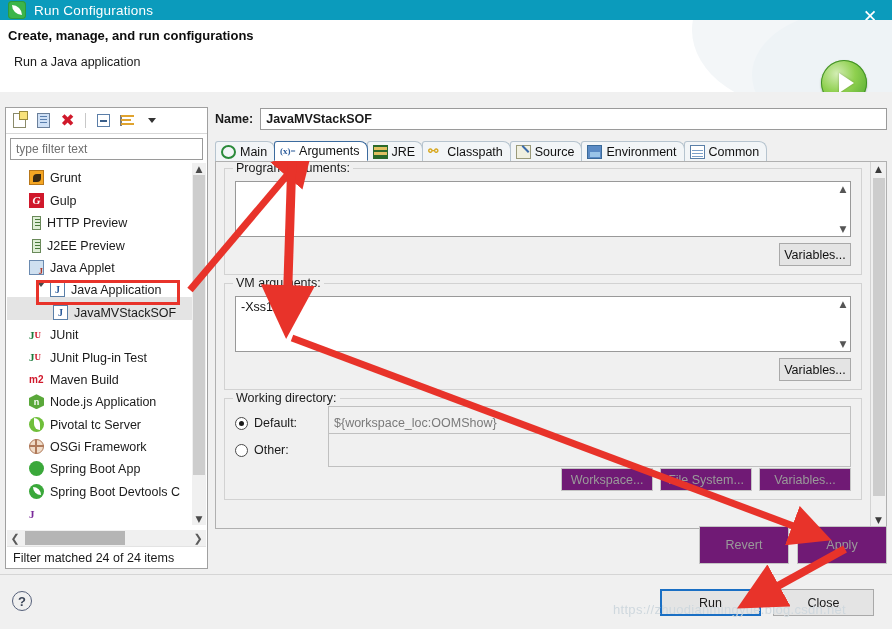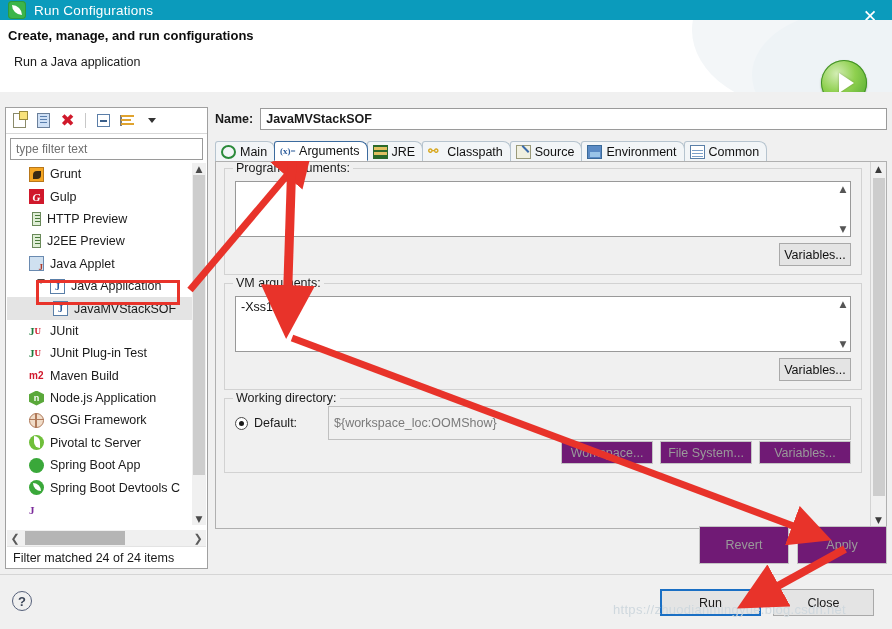--- a/index.html
+++ b/index.html
@@ -102,21 +102,21 @@
   .ic-caret { width:0;height:0;border-left:4px solid transparent;border-right:4px solid transparent;border-top:5px solid #333; }
 
   #filterbox {
     margin:4px; height:22px; border:1px solid #9a9a9a; background:#fff;
     display:flex; align-items:center; padding:0 5px; color:#6f6f6f; font-size:12px;
   }
   #tree {
     position:absolute; left:1px; top:55px; right:1px; bottom:43px;
     overflow:hidden; background:#fff;
   }
-  .trow { height:22.4px; display:flex; align-items:center; padding-left:22px; font-size:12.5px; white-space:nowrap; }
+  .trow { height:22.4px; display:flex; align-items:flex-end; padding-left:22px; font-size:12.5px; white-space:nowrap; }
   .trow.child { padding-left:46px; }
   .tw { width:15px; height:15px; margin-right:6px; flex:0 0 auto; position:relative; }
   .twist {
     position:absolute; left:8px; width:0;height:0;
     border-left:4.5px solid transparent; border-right:4.5px solid transparent; border-top:5.5px solid #4a4a4a;
   }
   #treescroll {
     position:absolute; right:1px; top:55px; bottom:43px; width:14px; background:#f0f0f0;
     display:flex; flex-direction:column; justify-content:space-between; align-items:center;
   }
@@ -361,26 +361,26 @@
         </div>
         <div class="trow">
           <span class="ico ico-m2">m2</span>
           <span>Maven Build</span>
         </div>
         <div class="trow">
           <span class="ico ico-node">n</span>
           <span>Node.js Application</span>
         </div>
         <div class="trow">
+          <span class="ico ico-pivotal"></span>
+          <span>Pivotal tc Server</span>
+        </div>
+        <div class="trow">
           <span class="ico ico-osgi"></span>
           <span>OSGi Framework</span>
-        </div>
-        <div class="trow">
-          <span class="ico ico-pivotal"></span>
-          <span>Pivotal tc Server</span>
         </div>
         <div class="trow">
           <span class="ico ico-spring"></span>
           <span>Spring Boot App</span>
         </div>
         <div class="trow">
           <span class="ico ico-springdev"></span>
           <span>Spring Boot Devtools C</span>
         </div>
         <div class="trow">
@@ -478,20 +478,27 @@
           <div class="glabel">Working directory:</div>
 
           <div class="wdrow">
             <div class="radio on"></div>
             <div class="wdlabel">Default:</div>
             <div class="wdfield">
               <span>${workspace_loc:OOMShow}</span>
             </div>
           </div>
 
+          <div class="wdrow">
+            <div class="radio"></div>
+            <div class="wdlabel">Other:</div>
+            <div class="wdfield">
+              <span></span>
+            </div>
+          </div>
 
           <div class="btnrow" style="gap:7px;">
             <div class="sbtn disabled" style="min-width:92px;">Workspace...</div>
             <div class="sbtn disabled" style="min-width:92px;">File System...</div>
             <div class="sbtn disabled" style="min-width:92px;">Variables...</div>
           </div>
         </div>
 
       </div>
 

